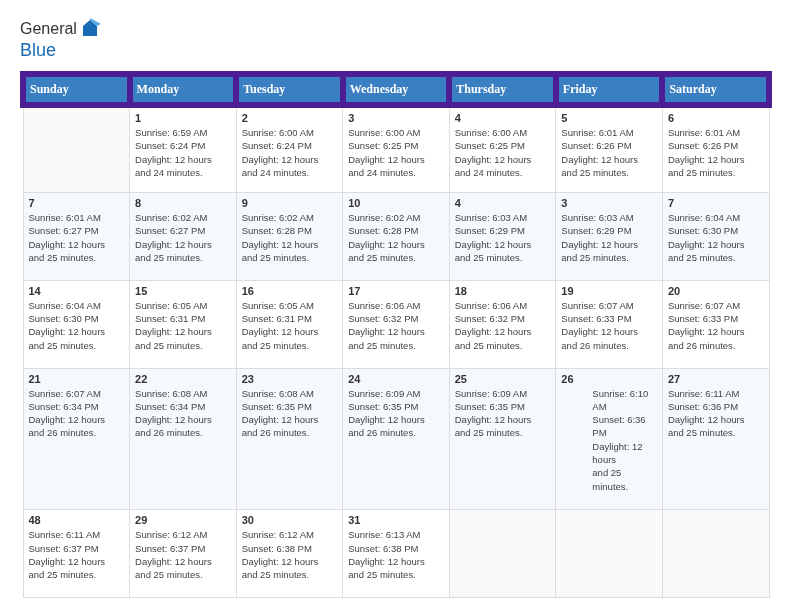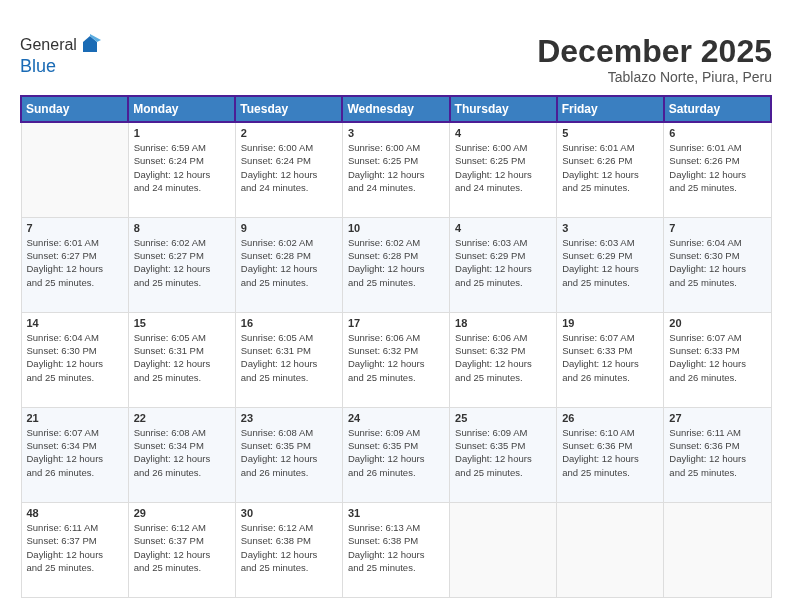--- a/index.html
+++ b/index.html
@@ -6,21 +6,21 @@
     body {
       font-family: Arial, sans-serif;
       background: #fff;
       width: 792px;
       height: 612px;
       overflow: hidden;
     }
     .page {
       width: 792px;
       height: 612px;
-      padding: 34px 20px 14px 20px;
+      padding: 18px 20px 14px 20px;
       display: flex;
       flex-direction: column;
     }
     .header {
       display: flex;
       justify-content: space-between;
       align-items: flex-start;
       margin-bottom: 10px;
     }
     .logo {
@@ -54,21 +54,22 @@
       width: 100%;
       table-layout: fixed;
     }
     .calendar th {
       background-color: #3a7fc1;
       color: white;
       font-size: 12px;
       font-weight: bold;
       padding: 5px 4px;
       text-align: left;
-      border: 2px solid #4c1d95;
+      border: 6px solid #4c1d95;
+      font-family: Liberation Serif, serif;
     }
     .calendar td {
       vertical-align: top;
       padding: 4px 5px;
       border: 1px solid #ddd;
       font-size: 10px;
       color: #333;
       height: 80px;
     }
     .calendar tr:nth-child(even) td {
@@ -102,24 +103,20 @@
         <div style="display:flex;align-items:center;">
           <span class="logo-general">General</span>
           <svg class="logo-icon" viewBox="0 0 22 22">
             <polygon points="4,18 18,18 18,8 11,2 4,8" fill="#1a6bb5"></polygon>
             <polygon points="11,2 18,8 22,6 11,0" fill="#5aace0"></polygon>
           </svg>
         </div>
         <div class="logo-blue" style="font-size:18px;font-weight:normal;color:#1a6bb5;">Blue</div>
       </div>
     </div>
-    <div class="title-block">
-      <div class="month-title">December 2025</div>
-      <div class="subtitle">Tablazo Norte, Piura, Peru</div>
-    </div>
   </div>
 
   <table class="calendar">
     <thead>
       <tr>
         <th>Sunday</th>
         <th>Monday</th>
         <th>Tuesday</th>
         <th>Wednesday</th>
         <th>Thursday</th>
@@ -306,21 +303,21 @@
           </td>
           <td>
             <span class="day-number">25</span>
             <div class="day-info" style="white-space: pre-line;">Sunrise: 6:09 AM
 Sunset: 6:35 PM
 Daylight: 12 hours
 and 25 minutes.</div>
           </td>
           <td>
             <span class="day-number">26</span>
-            <div class="day-info" style="white-space: pre-line;">Sunrise: 6:10 AM
+            <div class="day-info" style="white-space: pre-line; margin-left: 31px;">Sunrise: 6:10 AM
 Sunset: 6:36 PM
 Daylight: 12 hours
 and 25 minutes.</div>
           </td>
           <td>
             <span class="day-number">27</span>
             <div class="day-info" style="white-space: pre-line;">Sunrise: 6:11 AM
 Sunset: 6:36 PM
 Daylight: 12 hours
 and 25 minutes.</div>

